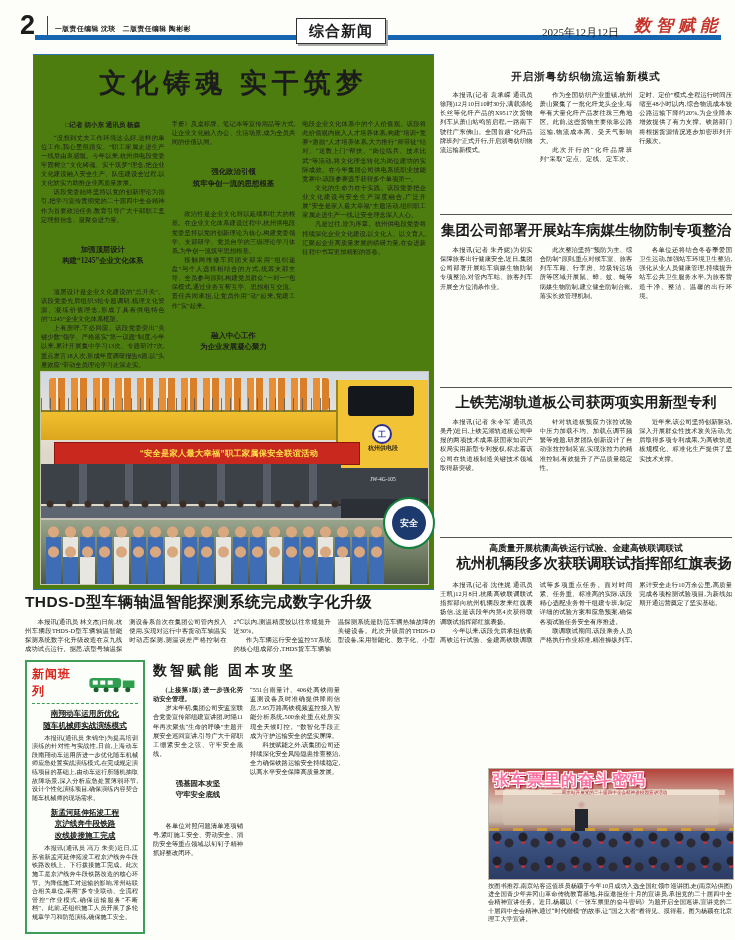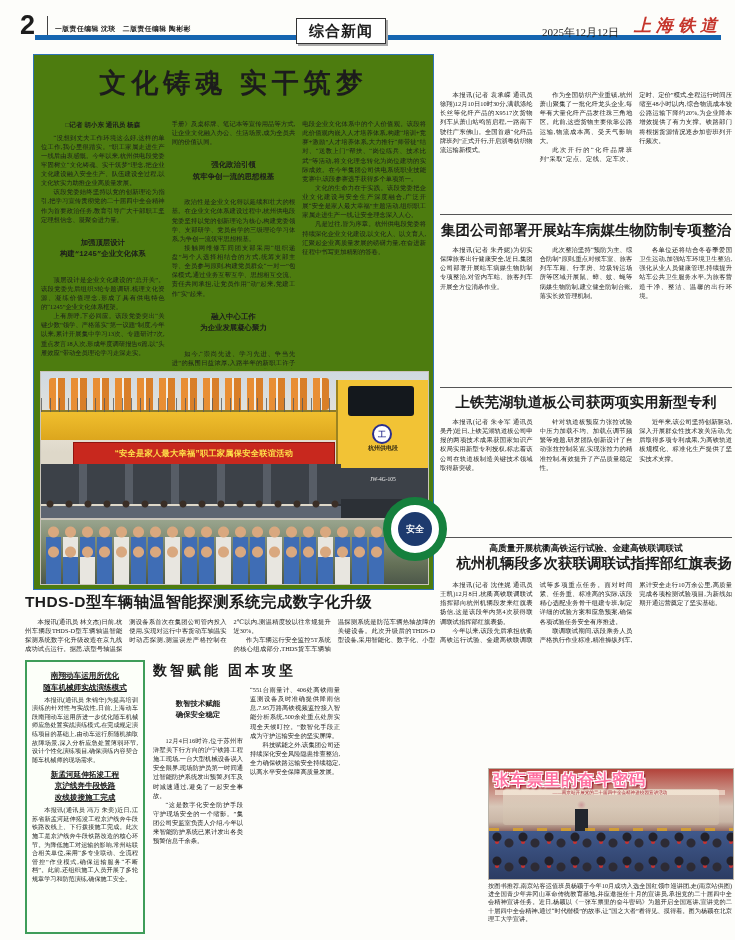--- a/index.html
+++ b/index.html
@@ -18,59 +18,59 @@
   .masthead{left:634px;top:14px;font:bold italic 17px "DejaVu Serif",serif;color:#c5352b;letter-spacing:5px;}
   
   .main-box{left:33px;top:54px;width:399px;height:534px;border:1px solid #2e74b5;background:#4d7c0f;}
   .m-title{margin:10px 4px 0;text-align:center;font:bold 27px "Liberation Sans","DejaVu Sans",sans-serif;letter-spacing:5px;}
   .m-sub{margin:7px 4px 0;text-align:center;font-size:12.5px;font-weight:bold;letter-spacing:.5px;}
   .m-cols{position:absolute;left:7px;top:64px;width:385px;height:250px;display:flex;gap:7px;overflow:hidden;}
   .m-col{width:124px;overflow:hidden;}
   .bt{font-size:6.3px;line-height:1.45;text-align:justify;}
   .bt p{margin:0;text-indent:2em;}
   .byline{text-align:center;font-size:6.6px;font-weight:bold;margin:1px 0 3px;}
-  .sh{font-family:Liberation Mono, monospace;font-weight:bold;text-align:center;
-      white-space:pre-line;font-size:7.4px;line-height:1.55;margin:14px 0;}
+  .sh{font-family:Liberation Serif, serif;font-weight:bold;text-align:center;
+      white-space:pre-line;font-size:7.4px;line-height:1.55;margin:20px 0;}
   
   .photo-block{position:absolute;left:6px;top:316px;width:387px;height:212px;}
   .ph1{position:absolute;left:0;top:0;width:387px;height:146px;overflow:hidden;border:1px solid #c9c4ba;
        background:linear-gradient(180deg,#cfd9e2 0%,#e9e4d7 38%,#ded8c9 55%);}
   .workers{position:absolute;left:8px;top:6px;width:280px;height:32px;
        background:repeating-linear-gradient(90deg,#e98a2b 0 7px,#f4efe6 7px 9px,#d97a1f 9px 16px,rgba(0,0,0,0) 16px 22px);
        border-radius:3px;opacity:.95;}
   .machine{position:absolute;left:0;top:38px;width:300px;height:28px;
        background:linear-gradient(180deg,#f0bf2e,#dca61d);border-top:2px solid #8a7a2c;}
   .machine:after{content:"";position:absolute;left:0;top:-14px;width:100%;height:14px;
        background:repeating-linear-gradient(90deg,rgba(90,90,90,.8) 0 1px,rgba(0,0,0,0) 1px 9px);}
   .cab{position:absolute;right:0;top:8px;width:90px;height:138px;
        background:linear-gradient(180deg,#f2c335 0 64%,#3c4148 64% 86%,#2c3036 86%);border-left:2px solid #9b8320;}
   .windshield{position:absolute;left:10px;top:6px;width:66px;height:30px;background:#14181d;border-radius:3px;}
   .cab-logo{position:absolute;left:34px;top:44px;width:16px;height:16px;border-radius:50%;
        background:#fff;border:2px solid #2b2f8f;display:flex;align-items:center;justify-content:center;
        font:bold 8px "Liberation Sans",sans-serif;color:#2b2f8f;}
   .cab-t1{position:absolute;left:0;top:64px;width:100%;text-align:center;font-size:6px;color:#3a3014;font-weight:bold;}
   .cab-t2{position:absolute;left:0;top:96px;width:100%;text-align:center;font-size:5.5px;color:#eee;}
-  .banner-red{position:absolute;left:32px;top:70px;width:260px;height:21px;background:#c8281e;border:1px solid #8f1510;
-       color:#ffe24a;font:bold 8.2px "Liberation Sans","DejaVu Sans",sans-serif;display:flex;align-items:center;justify-content:center;letter-spacing:.3px;}
+  .banner-red{position:absolute;left:13px;top:70px;width:260px;height:21px;background:#c8281e;border:1px solid #8f1510;
+       color:#ffe24a;font:bold 8.2px "Liberation Sans","DejaVu Sans",sans-serif;display:flex;align-items:center;justify-content:center;letter-spacing:.3px;padding-left:44px;}
   .underband{position:absolute;left:0;top:92px;width:300px;height:40px;
        background:repeating-linear-gradient(90deg,#3c4148 0 38px,#575d66 38px 46px);}
   .ph1-people{position:absolute;left:0;top:128px;width:300px;height:18px;
        background:radial-gradient(circle 3px at 9px 4px,#3a2e26 3px,rgba(0,0,0,0) 4px),
                   linear-gradient(180deg,rgba(0,0,0,0) 6px,#5d6571 6px);
        background-size:19px 18px,100% 100%;}
   .ph2{position:absolute;left:0;top:148px;width:387px;height:64px;overflow:hidden;border:1px solid #c9c4ba;
        background:linear-gradient(180deg,#99a48d,#647057 70%,#4d584a);}
   .ph2 .row{position:absolute;left:4px;width:380px;white-space:nowrap;}
   .person{display:inline-block;width:15px;height:42px;margin:0 1px;
        background:radial-gradient(circle 5px at 50% 6px,#d9a87f 5px,rgba(0,0,0,0) 6px),
                   linear-gradient(180deg,rgba(0,0,0,0) 11px,#3f6db5 11px);}
   .person.w{background:radial-gradient(circle 5px at 50% 6px,#d9a87f 5px,rgba(0,0,0,0) 6px),
                   linear-gradient(180deg,rgba(0,0,0,0) 11px,#e8e6e0 11px);}
   .emblem{position:absolute;left:343px;top:126px;width:48px;height:48px;border-radius:50%;background:#fff;
-       border:8px solid #15803d;display:flex;align-items:center;justify-content:center;z-index:4;}
+       border:2px solid #15803d;display:flex;align-items:center;justify-content:center;z-index:4;}
   .emblem-inner{width:34px;height:34px;border-radius:50%;background:#1d3a6e;color:#fff;display:flex;
        align-items:center;justify-content:center;font:bold 9px "Liberation Sans",sans-serif;}
   
   .thds{left:25px;top:592px;width:410px;}
   .thds h2{margin:0;font:bold 15.5px "Liberation Sans","DejaVu Sans",sans-serif;white-space:nowrap;letter-spacing:.4px;}
   .thds .body{margin-top:4px;height:42px;overflow:hidden;column-count:4;column-gap:7px;}
   
   .green-box{left:25px;top:660px;width:120px;height:274px;border:2px solid #3f9d5a;background:#fcfff9;
        box-sizing:border-box;padding:4px 5px;overflow:hidden;}
   .gb-head{display:flex;align-items:center;gap:3px;border-bottom:1px dashed #3f9d5a;padding-bottom:3px;}
@@ -128,21 +128,21 @@
 <body>
 
 <div class="page">
 
   <div class="abs page-num">2</div>
   <div class="abs hdr-vrule"></div>
   <div class="abs editors">一版责任编辑 沈琰　二版责任编辑 陶彬彬</div>
   <div class="abs blue-bar"></div>
   <div class="abs section-box">综合新闻</div>
   <div class="abs date">2025年12月12日</div>
-  <div class="abs masthead">上海铁道</div>
+  <div class="abs masthead">数智赋能</div>
 
   <div class="abs main-box">
     <h1 class="m-title">文化铸魂 实干筑梦</h1>
     <div class="m-cols bt">
       <div class="m-col">
         <div class="byline">□记者 胡小东 通讯员 杨森</div>
         <p>“没想到丈夫工作环境这么好,这样的单位工作,我心里很踏实。”职工家属走进生产一线后由衷感慨。今年以来,杭州供电段党委牢固树立“文化铸魂、实干筑梦”理念,把企业文化建设融入安全生产、队伍建设全过程,以文化软实力助推企业高质量发展。</p>
         <p>该段党委始终坚持以党的创新理论为指引,把学习宣传贯彻党的二十届四中全会精神作为首要政治任务,教育引导广大干部职工坚定理想信念、凝聚奋进力量。</p>
         <div class="sh">加强顶层设计
 构建“1245”企业文化体系</div>
@@ -197,49 +197,65 @@
   <div class="abs thds">
     <h2>THDS-D型车辆轴温智能探测系统完成数字化升级</h2>
     <div class="body bt">
       <p>本报讯(通讯员 林文杰)日前,杭州车辆段THDS-D型车辆轴温智能探测系统数字化升级改造在京九线成功试点运行。据悉,该型号轴温探测设备系首次在集团公司管内投入使用,实现对运行中客货动车轴温实时动态探测,测温误差严格控制在2℃以内,测温精度较以往常规提升近30%。</p>
       <p>作为车辆运行安全监控5T系统的核心组成部分,THDS货车车辆轴温探测系统是防范车辆热轴故障的关键设备。此次升级后的THDS-D型设备,采用智能化、数字化、小型化设计,在断面上实现了对运行中车辆轴温的实时动态监测。</p>
 
     </div>
   </div>
 
   <div class="abs green-box">
+    <div class="gb-head">
+      <span class="gb-logo">新闻班列</span>
+      <svg width="52" height="20" viewBox="0 0 60 24">
+        <rect x="2" y="6" rx="4" width="38" height="12" fill="#2f9e4f"></rect>
+        <rect x="42" y="9" width="14" height="9" fill="#2f9e4f"></rect>
+        <rect x="6" y="9" width="6" height="5" fill="#fff"></rect>
+          <rect x="15" y="9" width="6" height="5" fill="#fff"></rect>
+          <rect x="24" y="9" width="6" height="5" fill="#fff"></rect>
+        <circle cy="20" cx="10" r="3" fill="#1c5e30"></circle>
+          <circle cy="20" cx="22" r="3" fill="#1c5e30"></circle>
+          <circle cy="20" cx="34" r="3" fill="#1c5e30"></circle>
+          <circle cy="20" cx="48" r="3" fill="#1c5e30"></circle>
+      </svg>
+    </div>
     <div class="gb-title">南翔动车运用所优化
 随车机械师实战演练模式</div>
     <div class="gb-body">
         <p>本报讯(通讯员 朱锦华)为提高培训演练的针对性与实战性,日前,上海动车段南翔动车运用所进一步优化随车机械师应急处置实战演练模式,在完成规定演练项目的基础上,由动车运行所随机抽取故障场景,深入分析应急处置薄弱环节,设计个性化演练项目,确保演练内容契合随车机械师的现场需求。</p>
       </div>
     <div class="gb-title">新孟河延伸拓浚工程
 京沪线奔牛段铁路
 改线拨接施工完成</div>
     <div class="gb-body">
         <p>本报讯(通讯员 冯万 朱奕)近日,江苏省新孟河延伸拓浚工程京沪线奔牛段铁路改线上、下行拨接施工完成。此次施工是京沪线奔牛段铁路改造的核心环节。为降低施工对运输的影响,常州站联合相关单位,采用“多专业联动、全流程管控”作业模式,确保运输服务“不断档”。此前,还组织施工人员开展了多轮规章学习和防范演练,确保施工安全。</p>
       </div>
   </div>
 
   <div class="abs shuzhi">
     <div class="sz-title">数智赋能 固本攻坚</div>
     <div class="sz-cols bt">
       <div class="sz-col">
-        <div class="sh">数智技术赋能
-确保安全稳定</div>
-        <p>12月4日16时许,位于苏州市浒墅关下行方向的沪宁铁路工程施工现场,一台大型机械设备误入安全限界,现场防护员第一时间通过智能防护系统发出预警,列车及时减速通过,避免了一起安全事故。</p>
-        <p>“这是数字化安全防护手段守护现场安全的一个缩影。”集团公司安监室负责人介绍,今年以来智能防护系统已累计发出各类预警信息千余条。</p>
+        <p style="text-indent:2em;font-weight:bold">(上接第1版) 进一步强化劳动安全管理。</p>
+        <p>岁末年初,集团公司安监室联合党委宣传部组建宣讲团,时隔11年再次聚焦“生命的呼唤”主题开展安全巡回宣讲,引导广大干部职工绷紧安全之弦、守牢安全底线。</p>
+        <div class="sh">强基固本攻坚
+守牢安全底线</div>
+        <p>各单位对照问题清单逐项销号,紧盯施工安全、劳动安全、消防安全等重点领域,以钉钉子精神抓好整改闭环。</p>
       </div>
       <div class="sz-col">
         <p style="text-indent:0">“551台雨量计、406处高铁雨量监测设备及时准确提供降雨信息,7.95万路高铁视频监控接入智能分析系统,500余处重点处所实现全天候盯控。”数智化手段正成为守护运输安全的坚实屏障。</p>
         <p>科技赋能之外,该集团公司还持续深化安全风险隐患排查整治,全力确保铁路运输安全持续稳定,以高水平安全保障高质量发展。</p>
       </div>
     </div>
   </div>
 
+  <div class="abs rc-h1sub">开启浙粤纺织物流运输新模式</div>
   <div class="abs rc-body bt b1">
     <p>本报讯(记者 袁承嵘 通讯员 徐翔)12月10日10时30分,满载涤纶长丝等化纤产品的X9517次货物列车从萧山站鸣笛启程,一路南下驶往广东佛山。全国首趟“化纤品牌班列”正式开行,开启浙粤纺织物流运输新模式。</p>
     <p>作为全国纺织产业重镇,杭州萧山聚集了一批化纤龙头企业,每年有大量化纤产品发往珠三角地区。此前,这些货物主要依靠公路运输,物流成本高、受天气影响大。</p>
     <p>此次开行的“化纤品牌班列”采取“定点、定线、定车次、定时、定价”模式,全程运行时间压缩至48小时以内,综合物流成本较公路运输下降约20%,为企业降本增效提供了有力支撑。铁路部门将根据货源情况逐步加密班列开行频次。</p>
   </div>
   <div class="abs rule r1"></div>
 
   <h2 class="abs rc-h2">集团公司部署开展站车病媒生物防制专项整治</h2>
   <div class="abs rc-body bt b2">
     <p>本报讯(记者 朱丹妮)为切实保障旅客出行健康安全,近日,集团公司部署开展站车病媒生物防制专项整治,对管内车站、旅客列车开展全方位消杀作业。</p>

